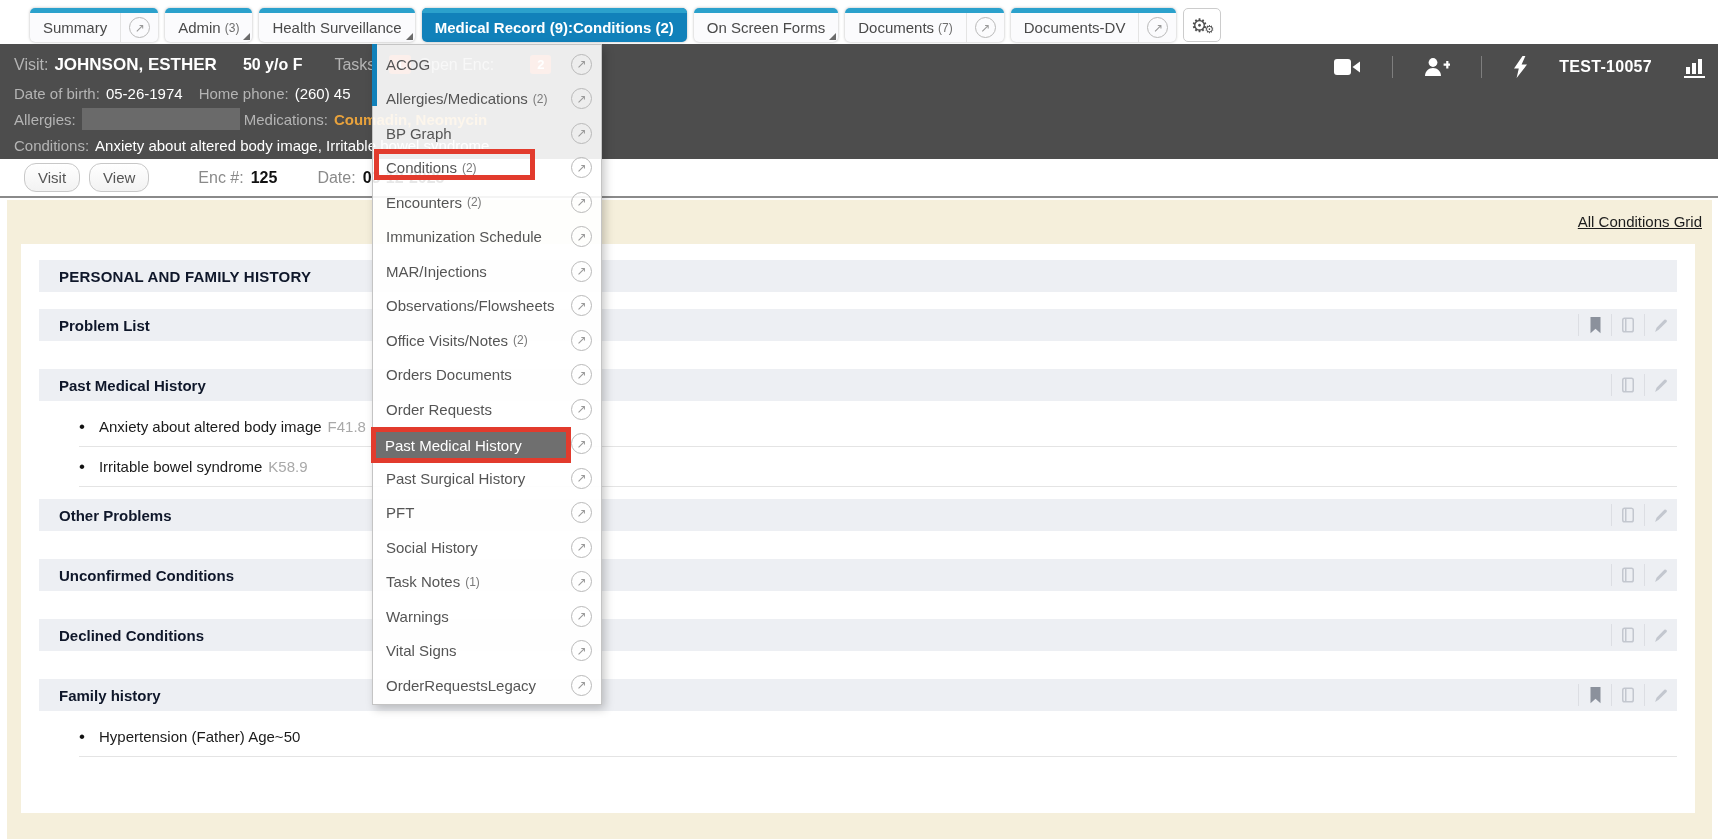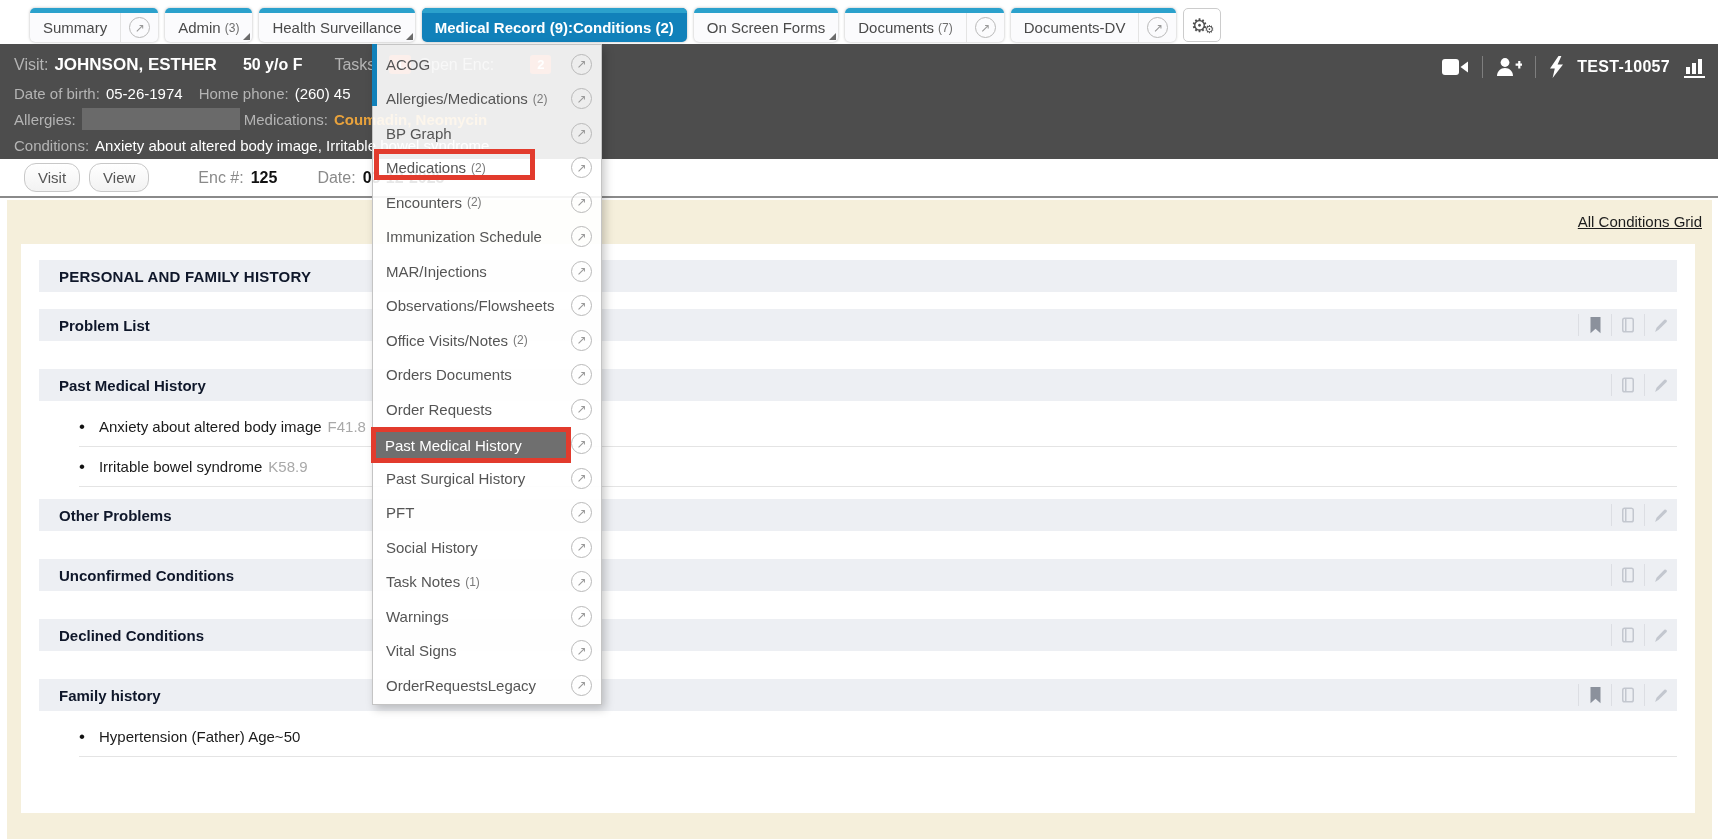--- a/index.html
+++ b/index.html
@@ -39,21 +39,21 @@
   .val{font-weight:normal;color:#ffffff}
   .pname{font-weight:bold;font-size:17px}
   .agesex{font-weight:bold;margin-left:26px}
   .tasks{margin-left:32px}
   .badge{background:#d9603b;color:#fff;font-weight:bold;font-size:13px;border-radius:3px;
          padding:2px 7px;margin:0 8px;cursor:pointer}
   .badge.b2{margin-left:30px}
   .redact{display:inline-block;width:158px;height:22px;background:#6a6a6a;margin-right:4px}
   .mlab{margin-left:0}
   .orange{color:#e8a23c;font-weight:bold}
-  .banner-icons{position:absolute;top:12px;right:12px;display:flex;align-items:center;gap:13px}
+  .banner-icons{position:absolute;top:12px;right:12px;display:flex;align-items:center;gap:31px}
   .bsep{width:1px;height:22px;background:#7e7e7e}
   .pid{font-size:16px;font-weight:bold;letter-spacing:.3px}
   .banner-icons svg{display:block;cursor:pointer}
 
   
   .encbar{position:absolute;top:159px;left:0;width:1718px;height:39px;background:#fff;
           border-bottom:2px solid #8a8a8a;display:flex;align-items:center;padding-left:24px;font-size:16px}
   .btn{border:1px solid #c8c8c8;border-radius:12px;background:linear-gradient(#fff,#f2f2f2);
        color:#555;font-size:15px;padding:5px 13px;margin-right:9px;font-family:inherit;cursor:pointer}
   .enclab{color:#8a8a8a;margin-left:40px}
@@ -343,21 +343,21 @@
   <div class="mi">
       <span>Allergies/Medications</span>
       <span class="cnt">(2)</span>
       <span class="arrow"></span>
     </div>
   <div class="mi">
       <span>BP Graph</span>
       <span class="arrow"></span>
     </div>
   <div class="mi">
-      <span>Medications</span>
+      <span>Conditions</span>
       <span class="cnt">(2)</span>
       <span class="arrow"></span>
     </div>
   <div class="mi">
       <span>Encounters</span>
       <span class="cnt">(2)</span>
       <span class="arrow"></span>
     </div>
   <div class="mi">
       <span>Immunization Schedule</span>

